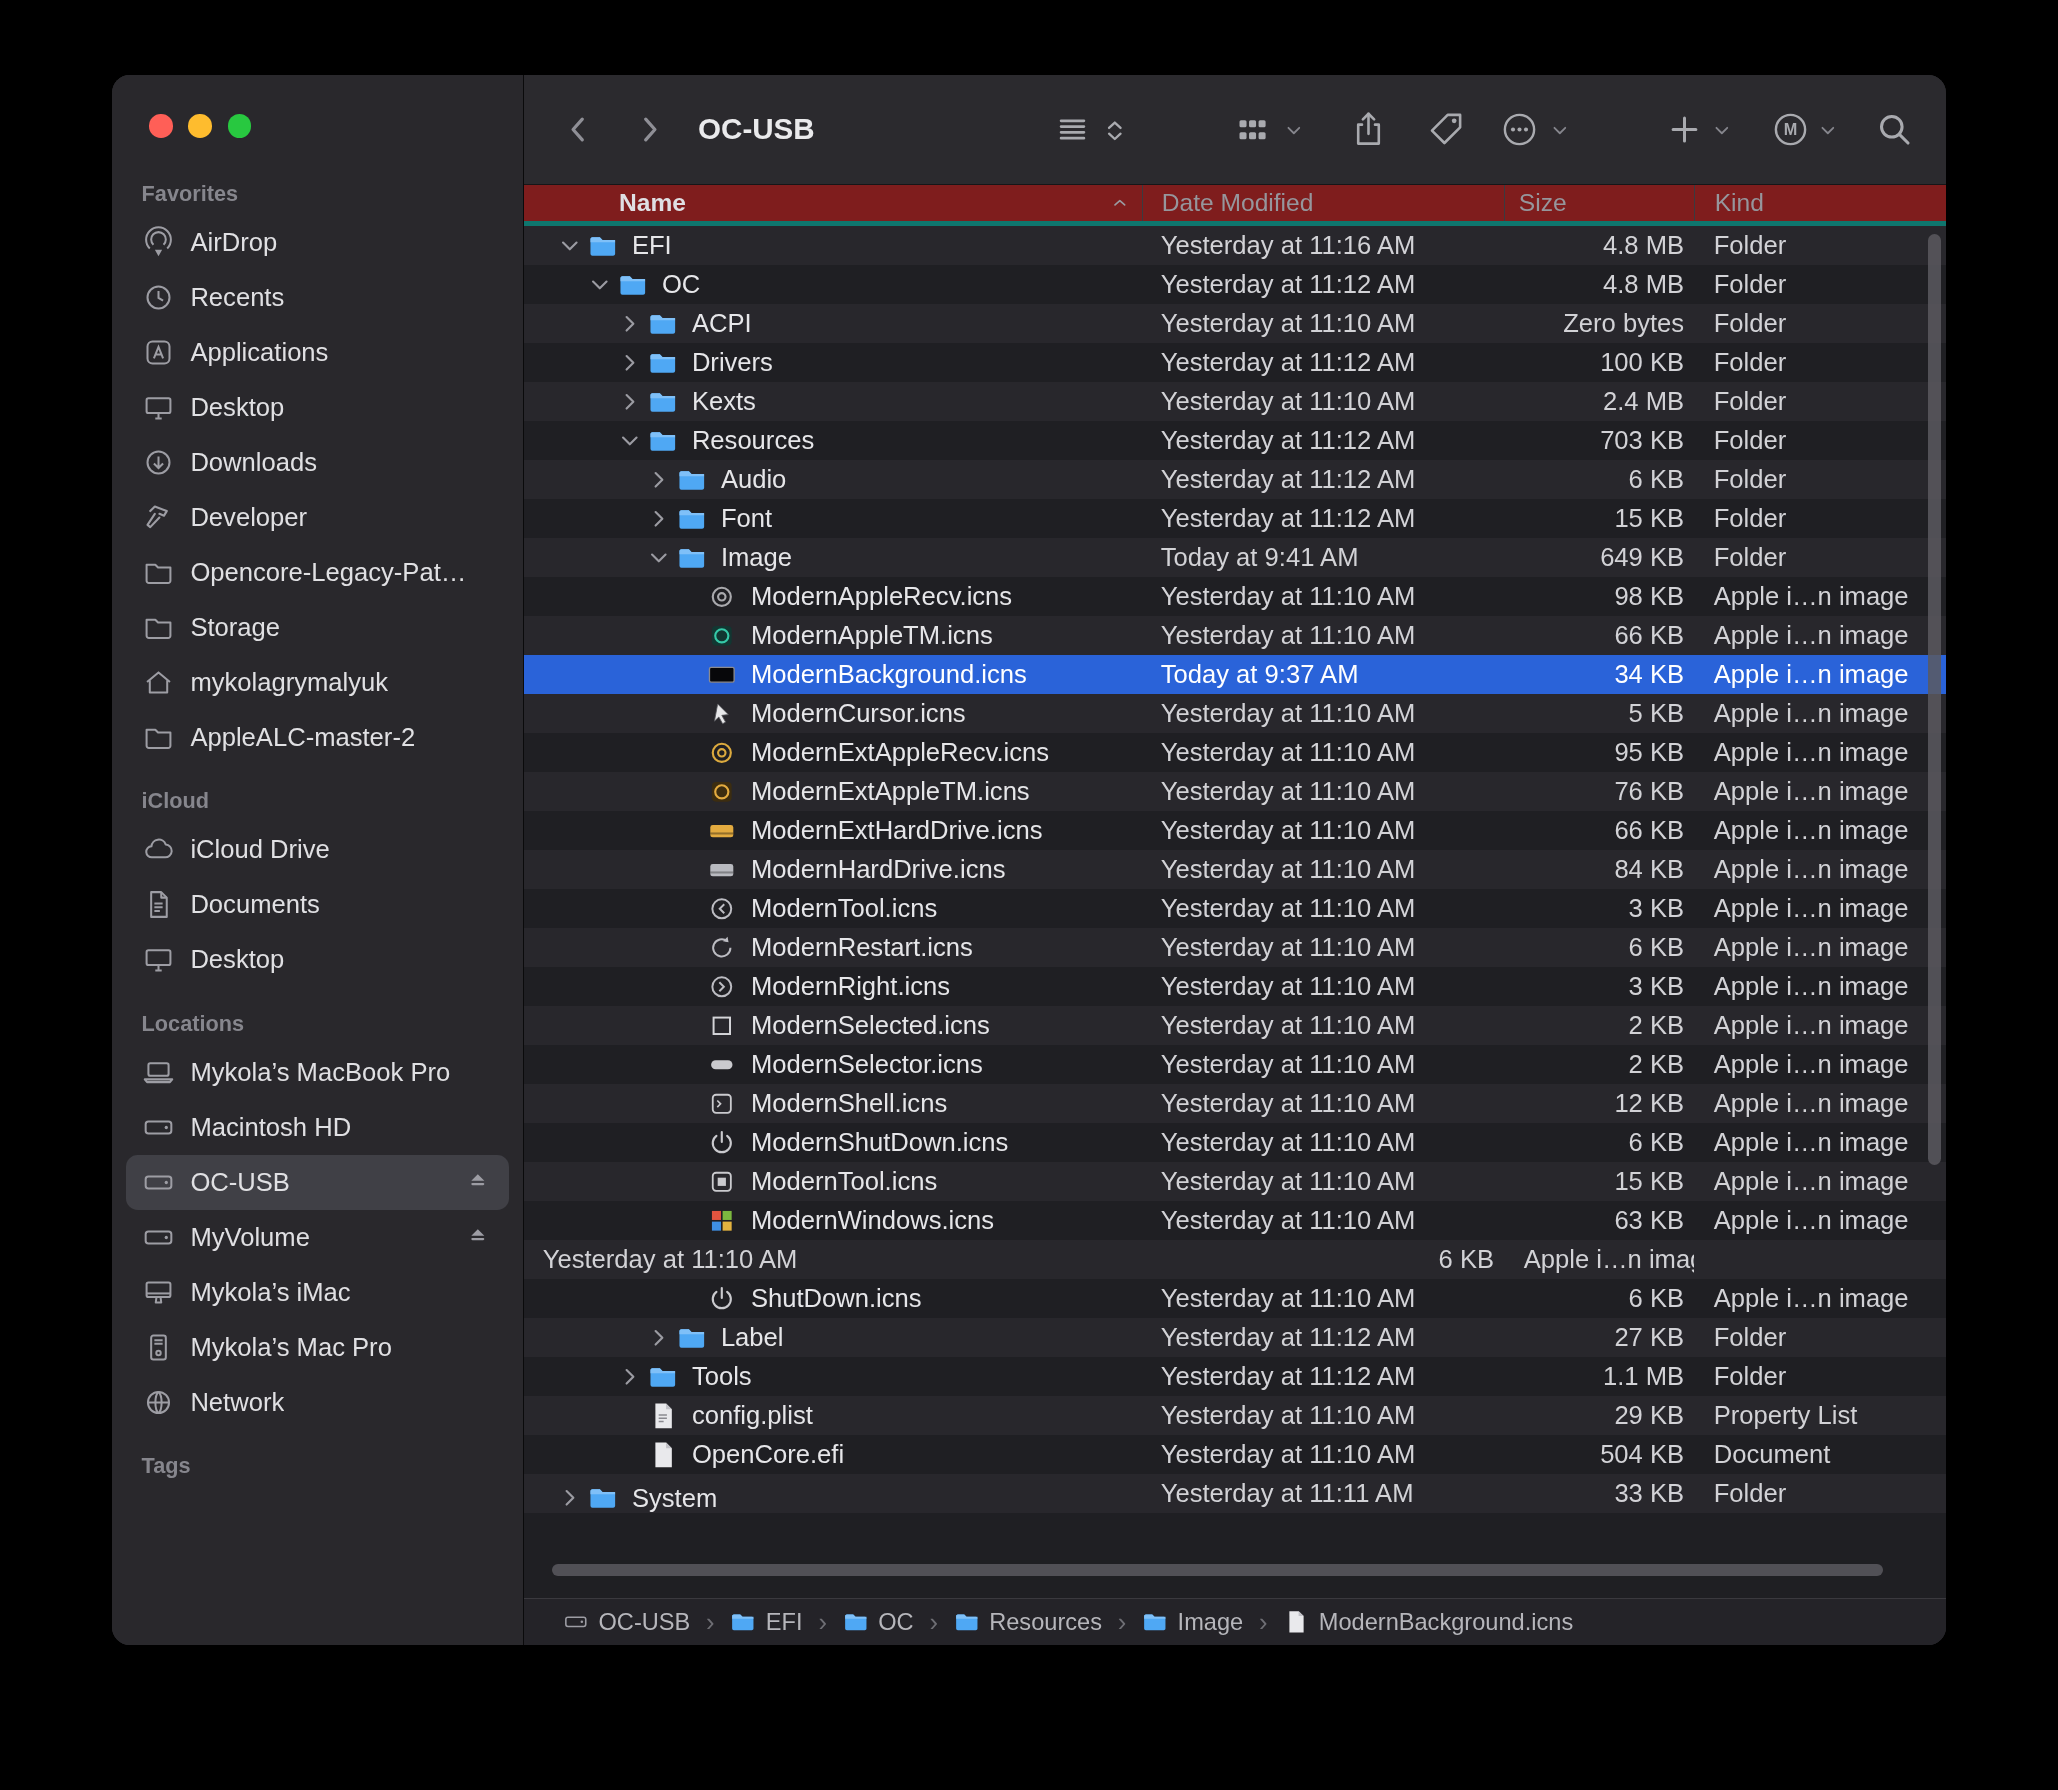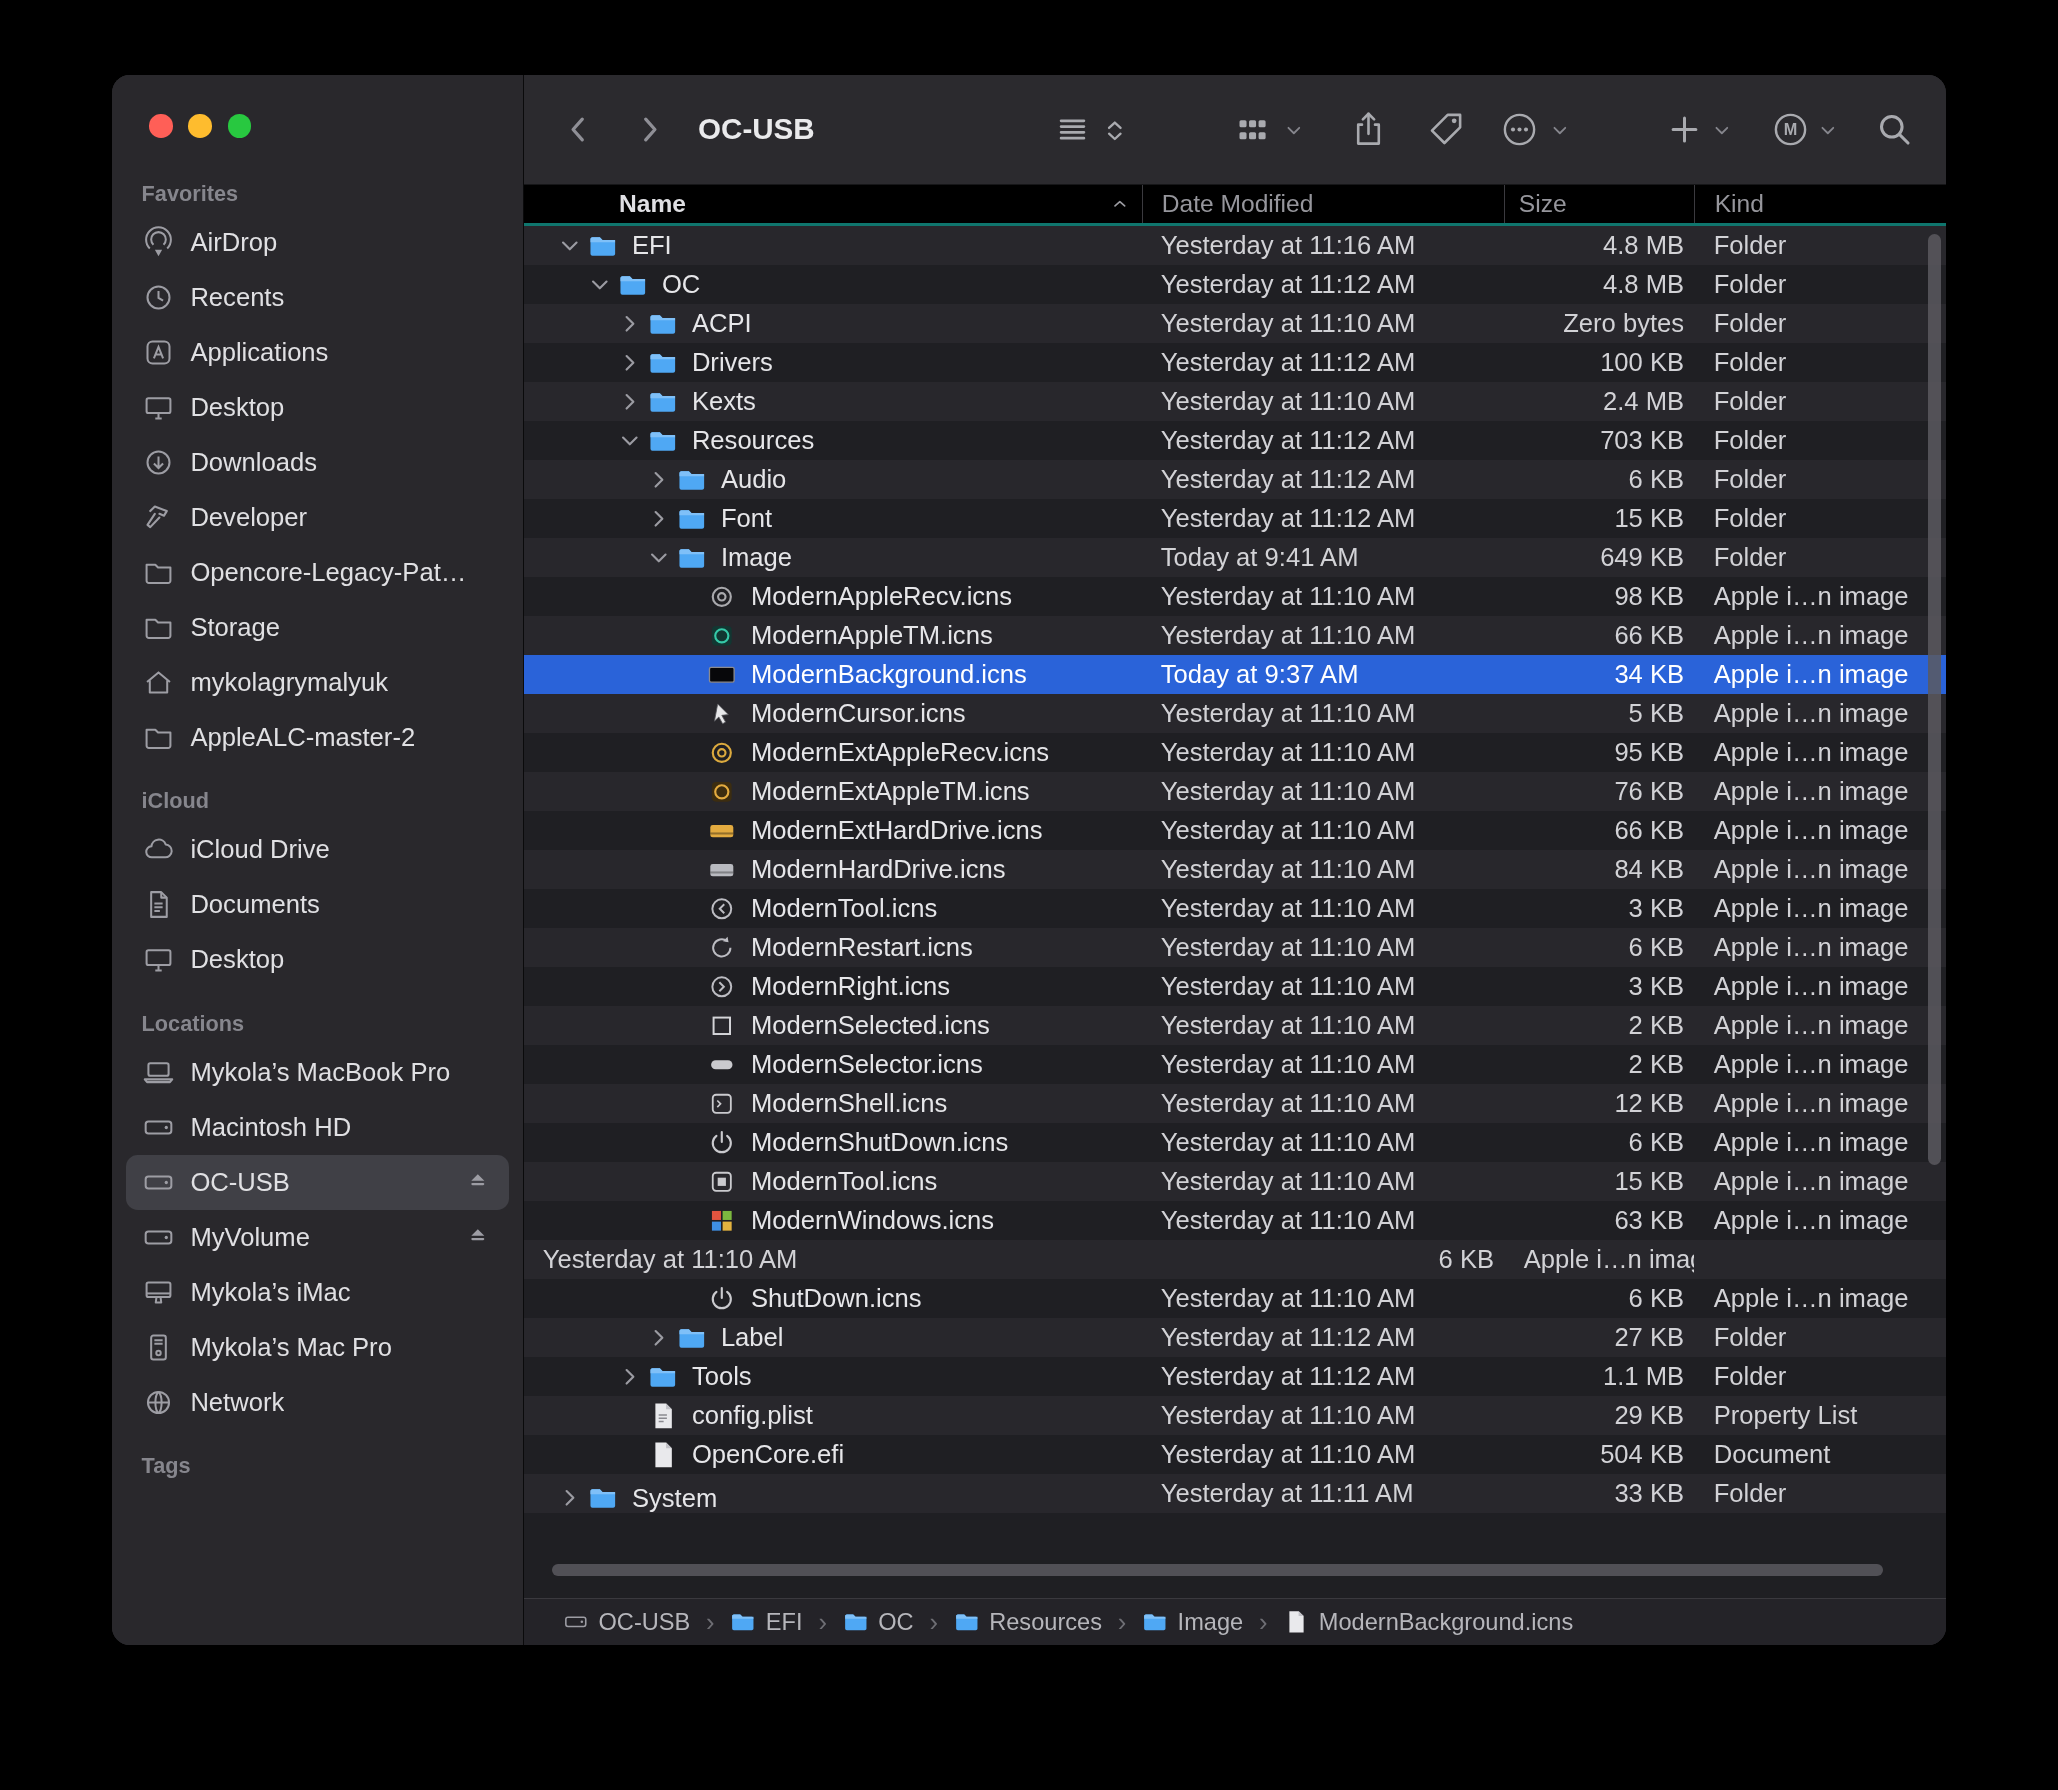--- a/index.html
+++ b/index.html
@@ -42,21 +42,21 @@
   .tb-updown .ic { width:29.6px; height:29.6px; }
   .tb-group { left:709px; } .tb-chev1 { left:759px; }
   .tb-share { left:825px; } .tb-tag { left:902px; }
   .tb-more { left:976px; } .tb-chev2 { left:1025px; }
   .tb-plus { left:1141px; } .tb-chev3 { left:1187px; }
   .tb-user { left:1247px; } .tb-chev4 { left:1293px; }
   .tb-search { left:1351px; }
 
   
   .col-headers { height:41px; flex:none; display:grid; grid-template-columns:618px 362px 190px 1fr;
-                 align-items:stretch; background:#000000; border-bottom:3px solid #0f766e;
+                 align-items:stretch; background:#7f1d1d; border-bottom:5px solid #0f766e;
                  font-size:24.6px; color:#96969c; }
   .col-h { display:flex; align-items:center; overflow:hidden; white-space:nowrap; }
   .col-h + .col-h { border-left:1px solid #3b3a3f; }
   .col-h.name { padding-left:95px; color:#dfdfe3; font-weight:600; }
   .col-h.date { padding-left:18.7px; }
   .col-h.size { padding-left:13.8px; }
   .col-h.kind { padding-left:19.7px; }
   .sort { margin-left:auto; margin-right:11.8px; width:21.7px; height:21.7px; color:#9a9aa0; flex:none; }
 
   

